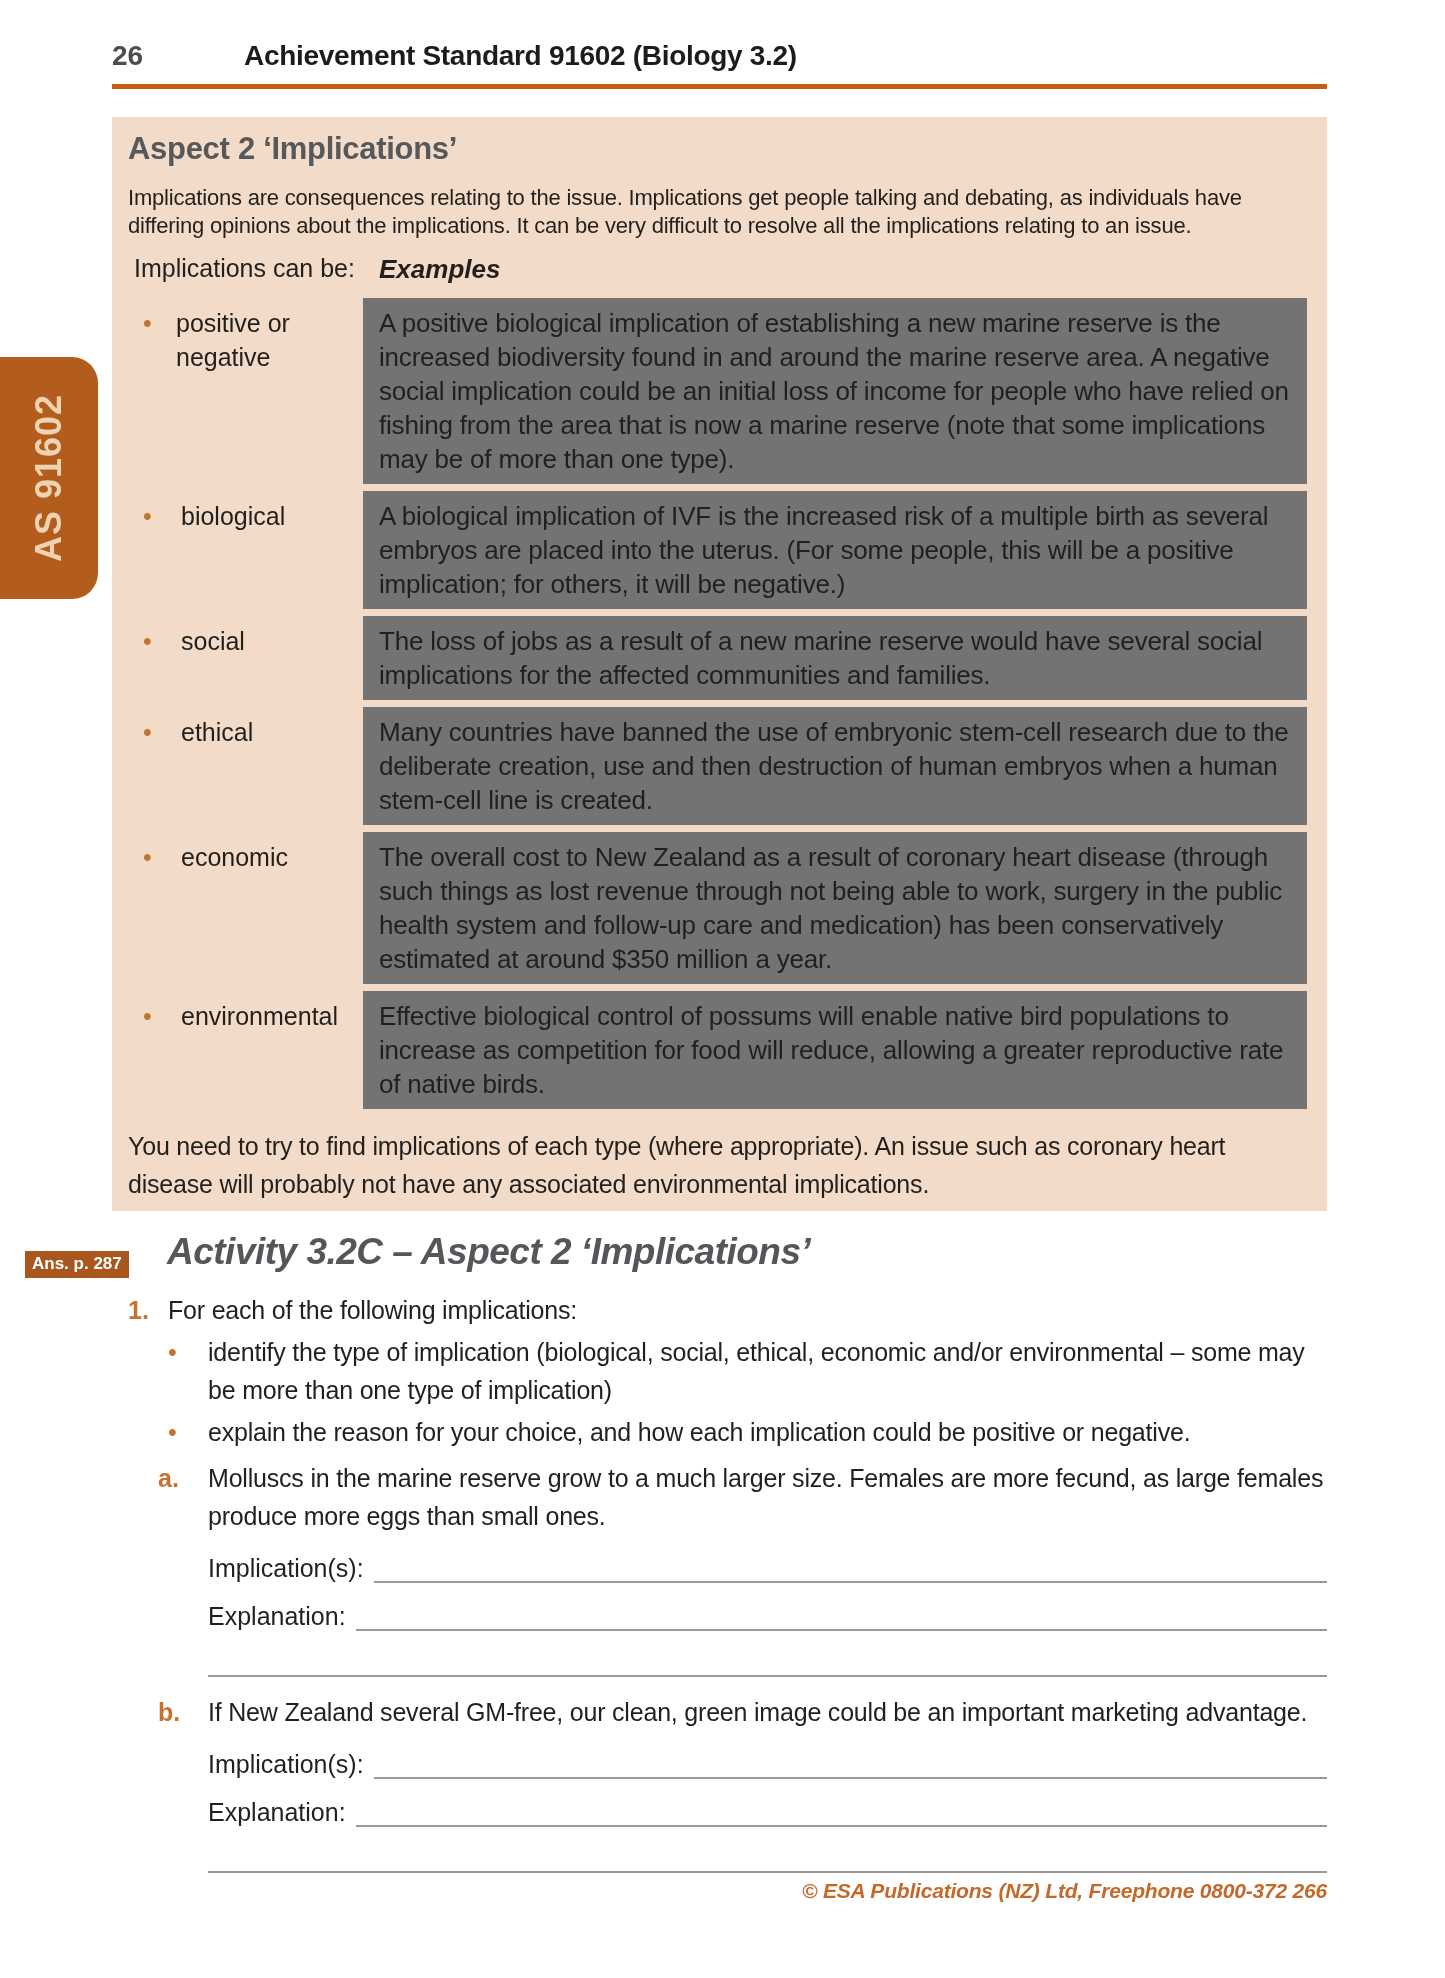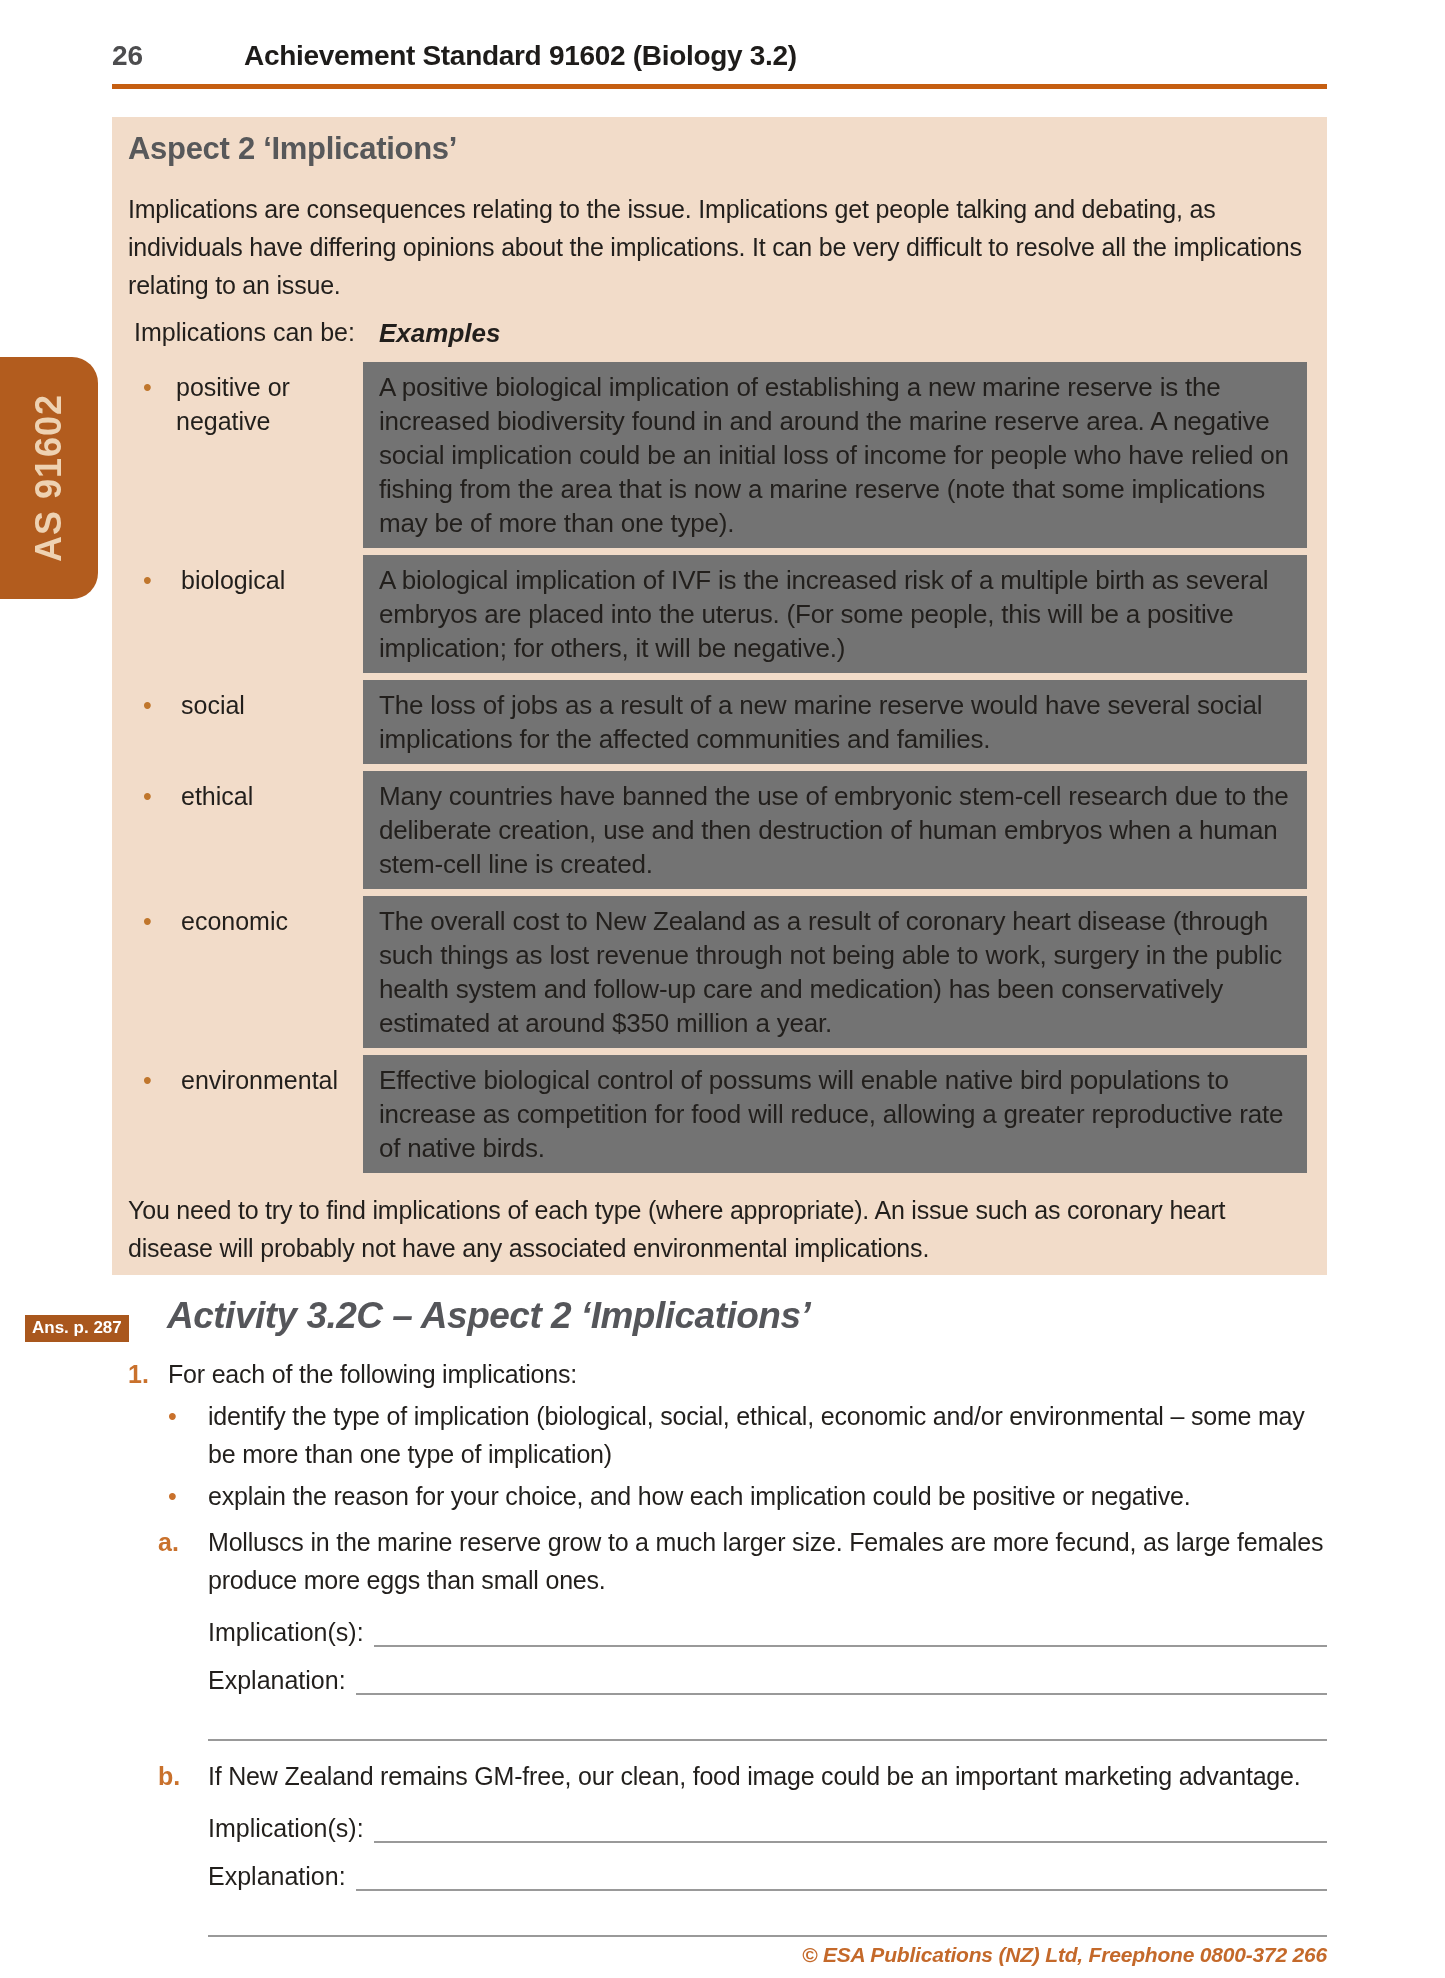--- a/index.html
+++ b/index.html
@@ -17,21 +17,21 @@
   .side-tab { position:absolute; left:0; top:357px; width:98px; height:242px;
               background:#b25c1e; border-radius:0 26px 26px 0; }
   .side-tab span { position:absolute; left:50%; top:50%;
                    transform:translate(-50%,-50%) rotate(-90deg);
                    white-space:nowrap; font-size:36px; font-weight:bold;
                    color:#eed2b2; letter-spacing:1px; }
 
   
   .info-box { margin-top:28px; background:#f2dcc9; padding:14px 20px 8px 16px; }
   .info-title { font-size:31px; font-weight:bold; color:#57585a; letter-spacing:-0.3px; }
-  .info-intro { margin-top:23px; font-size:25px; line-height:38px; letter-spacing:-0.2px; }
+  .info-intro { margin-top:17px; font-size:22px; line-height:28px; letter-spacing:-0.2px; }
 
   .imp-grid { display:grid; grid-template-columns:235px 1fr; row-gap:7px; margin-top:6px; }
   .col1-head { font-size:25px; padding:8px 0 6px 6px; }
   .col2-head { font-size:26px; font-weight:bold; font-style:italic; padding:8px 0 6px 16px; }
   .type-cell { padding:8px 0 0 15px; display:flex; font-size:25px; line-height:34px; }
   .type-bullet { display:inline-block; width:38px; color:#c0762c; font-size:25px; }
   .example-cell { background:#737373; padding:8px 16px; font-size:26px; line-height:34px; letter-spacing:-0.2px; }
 
   .info-note { margin-top:18px; font-size:25px; line-height:38px; letter-spacing:-0.2px; }
 
@@ -153,21 +153,21 @@
     <span class="write-line"></span>
   </div>
   <div class="field-row">
     <span class="field-label">Explanation:</span>
     <span class="write-line"></span>
   </div>
   <div class="extra-line"></div>
 
   <div class="part-row" style="margin-top:16px;">
     <span class="part-letter">b.</span>
-    <span class="q-text">If New Zealand remains GM-free, our clean, food image could be an important marketing advantage.</span>
+    <span class="q-text">If New Zealand several GM-free, our clean, green image could be an important marketing advantage.</span>
   </div>
 
   <div class="field-row">
     <span class="field-label">Implication(s):</span>
     <span class="write-line"></span>
   </div>
   <div class="field-row">
     <span class="field-label">Explanation:</span>
     <span class="write-line"></span>
   </div>

